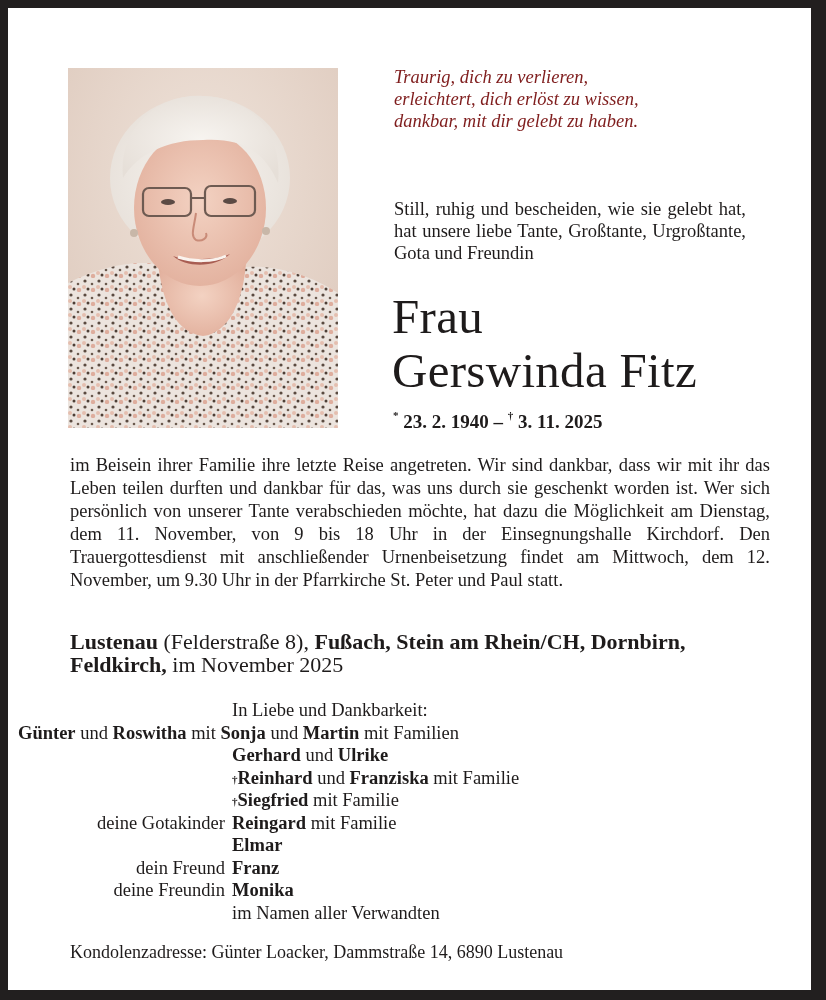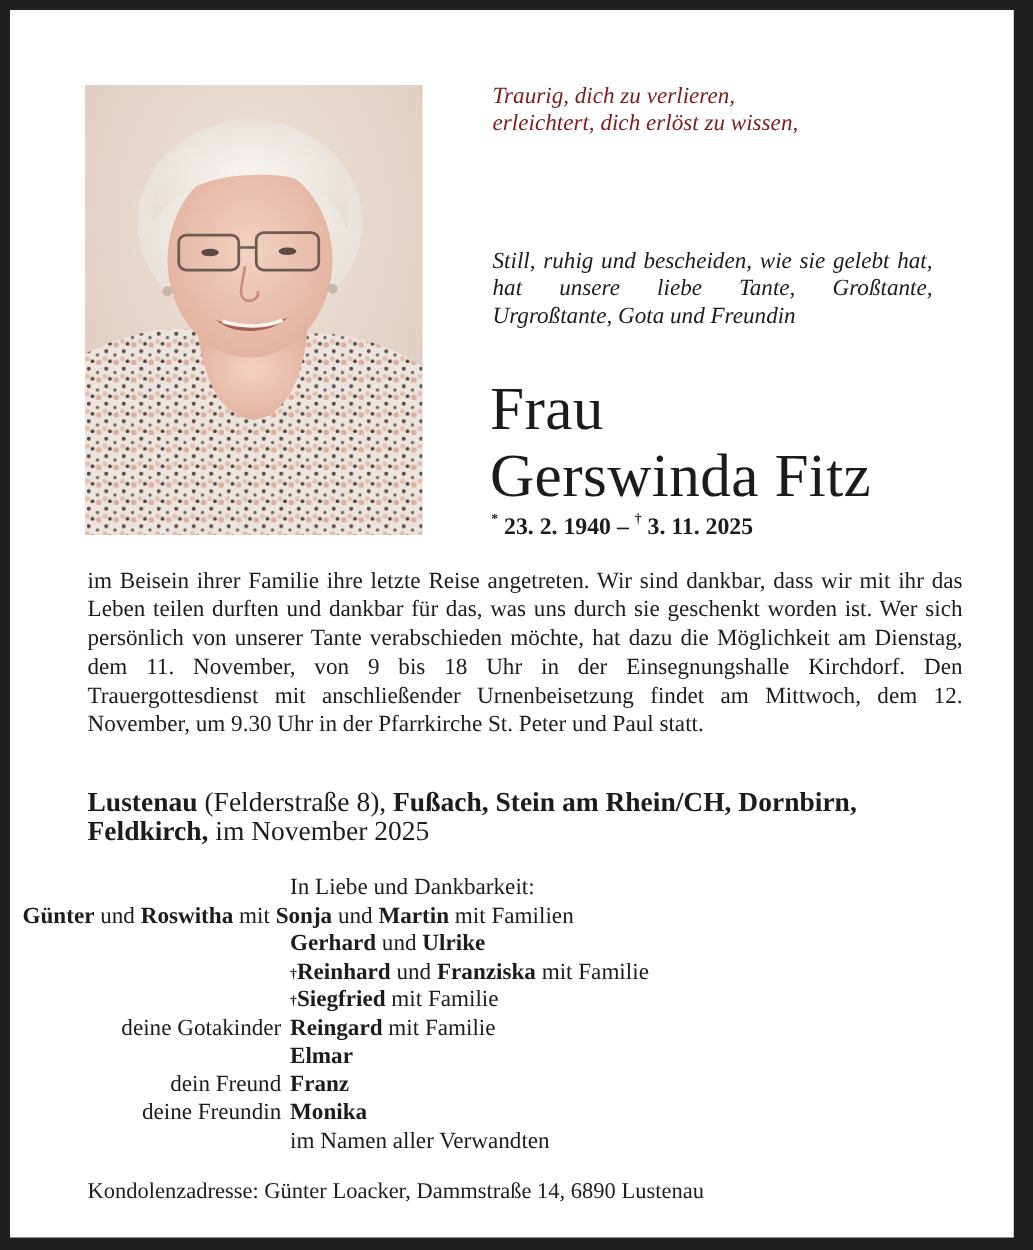--- a/index.html
+++ b/index.html
@@ -42,26 +42,25 @@
     .motto div { white-space: nowrap; }
     .intro {
       position: absolute;
       left: 386px;
       top: 190px;
       width: 352px;
       font-size: 18.5px;
       line-height: 22px;
       text-align: justify;
       text-align-last: left;
-      font-style: italic;
     }
     .name-block {
       position: absolute;
       left: 384px;
-      top: 292px;
+      top: 282px;
     }
     .name-line {
       font-size: 49px;
       line-height: 54px;
       white-space: nowrap;
       letter-spacing: 0.3px;
     }
     .dates {
       position: absolute;
       left: 385px;
@@ -173,20 +172,21 @@
       <path d="M110 189 C125 194 145 194 158 188" fill="none" stroke="#faf3ee" stroke-width="3"></path>
 
       <circle cx="66" cy="165" r="4" fill="#c8b7a8"></circle>
       <circle cx="198" cy="163" r="4" fill="#c8b7a8"></circle>
     </svg>
   </div>
 
   <div class="motto">
     <div>Traurig, dich zu verlieren,</div>
     <div>erleichtert, dich erlöst zu wissen,</div>
+    <div>dankbar, mit dir gelebt zu haben.</div>
   </div>
 
   <div class="intro">Still, ruhig und bescheiden, wie sie gelebt hat, hat unsere liebe Tante, Groß­tante, Urgroßtante, Gota und Freundin</div>
 
   <div class="name-block">
     <div class="name-line">Frau</div>
     <div class="name-line">Gerswinda Fitz</div>
   </div>
 
   <div class="dates">

